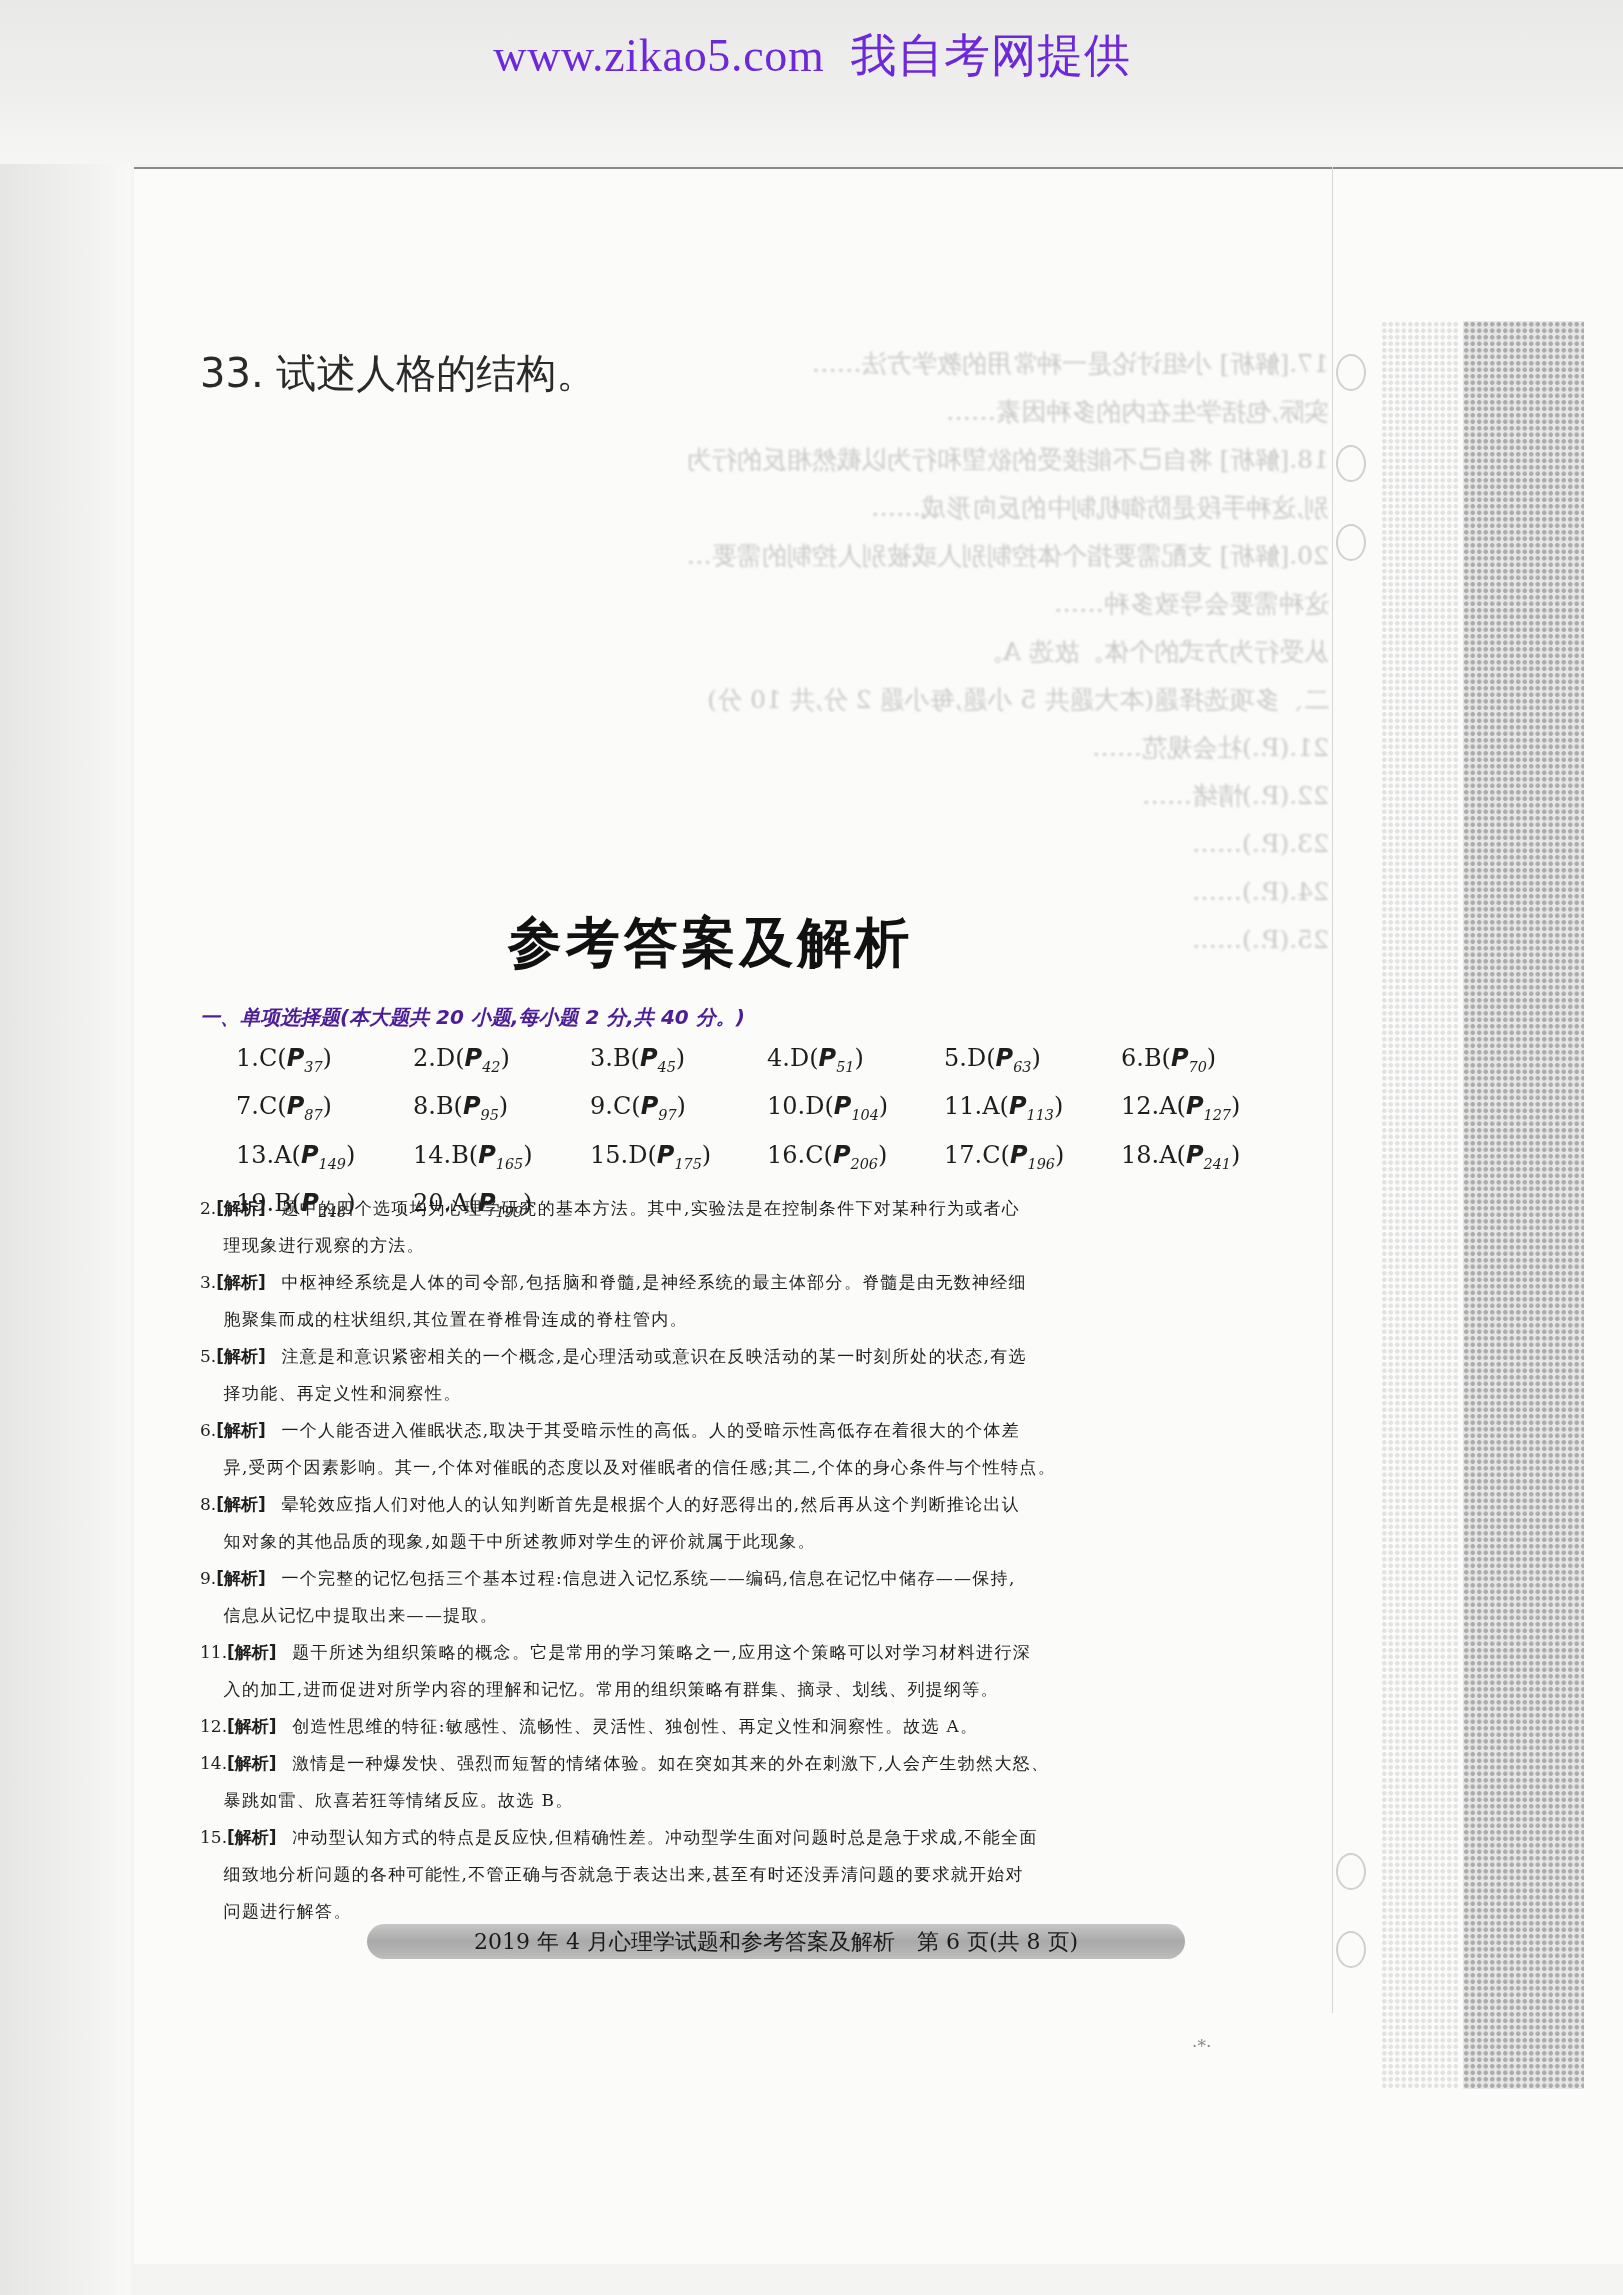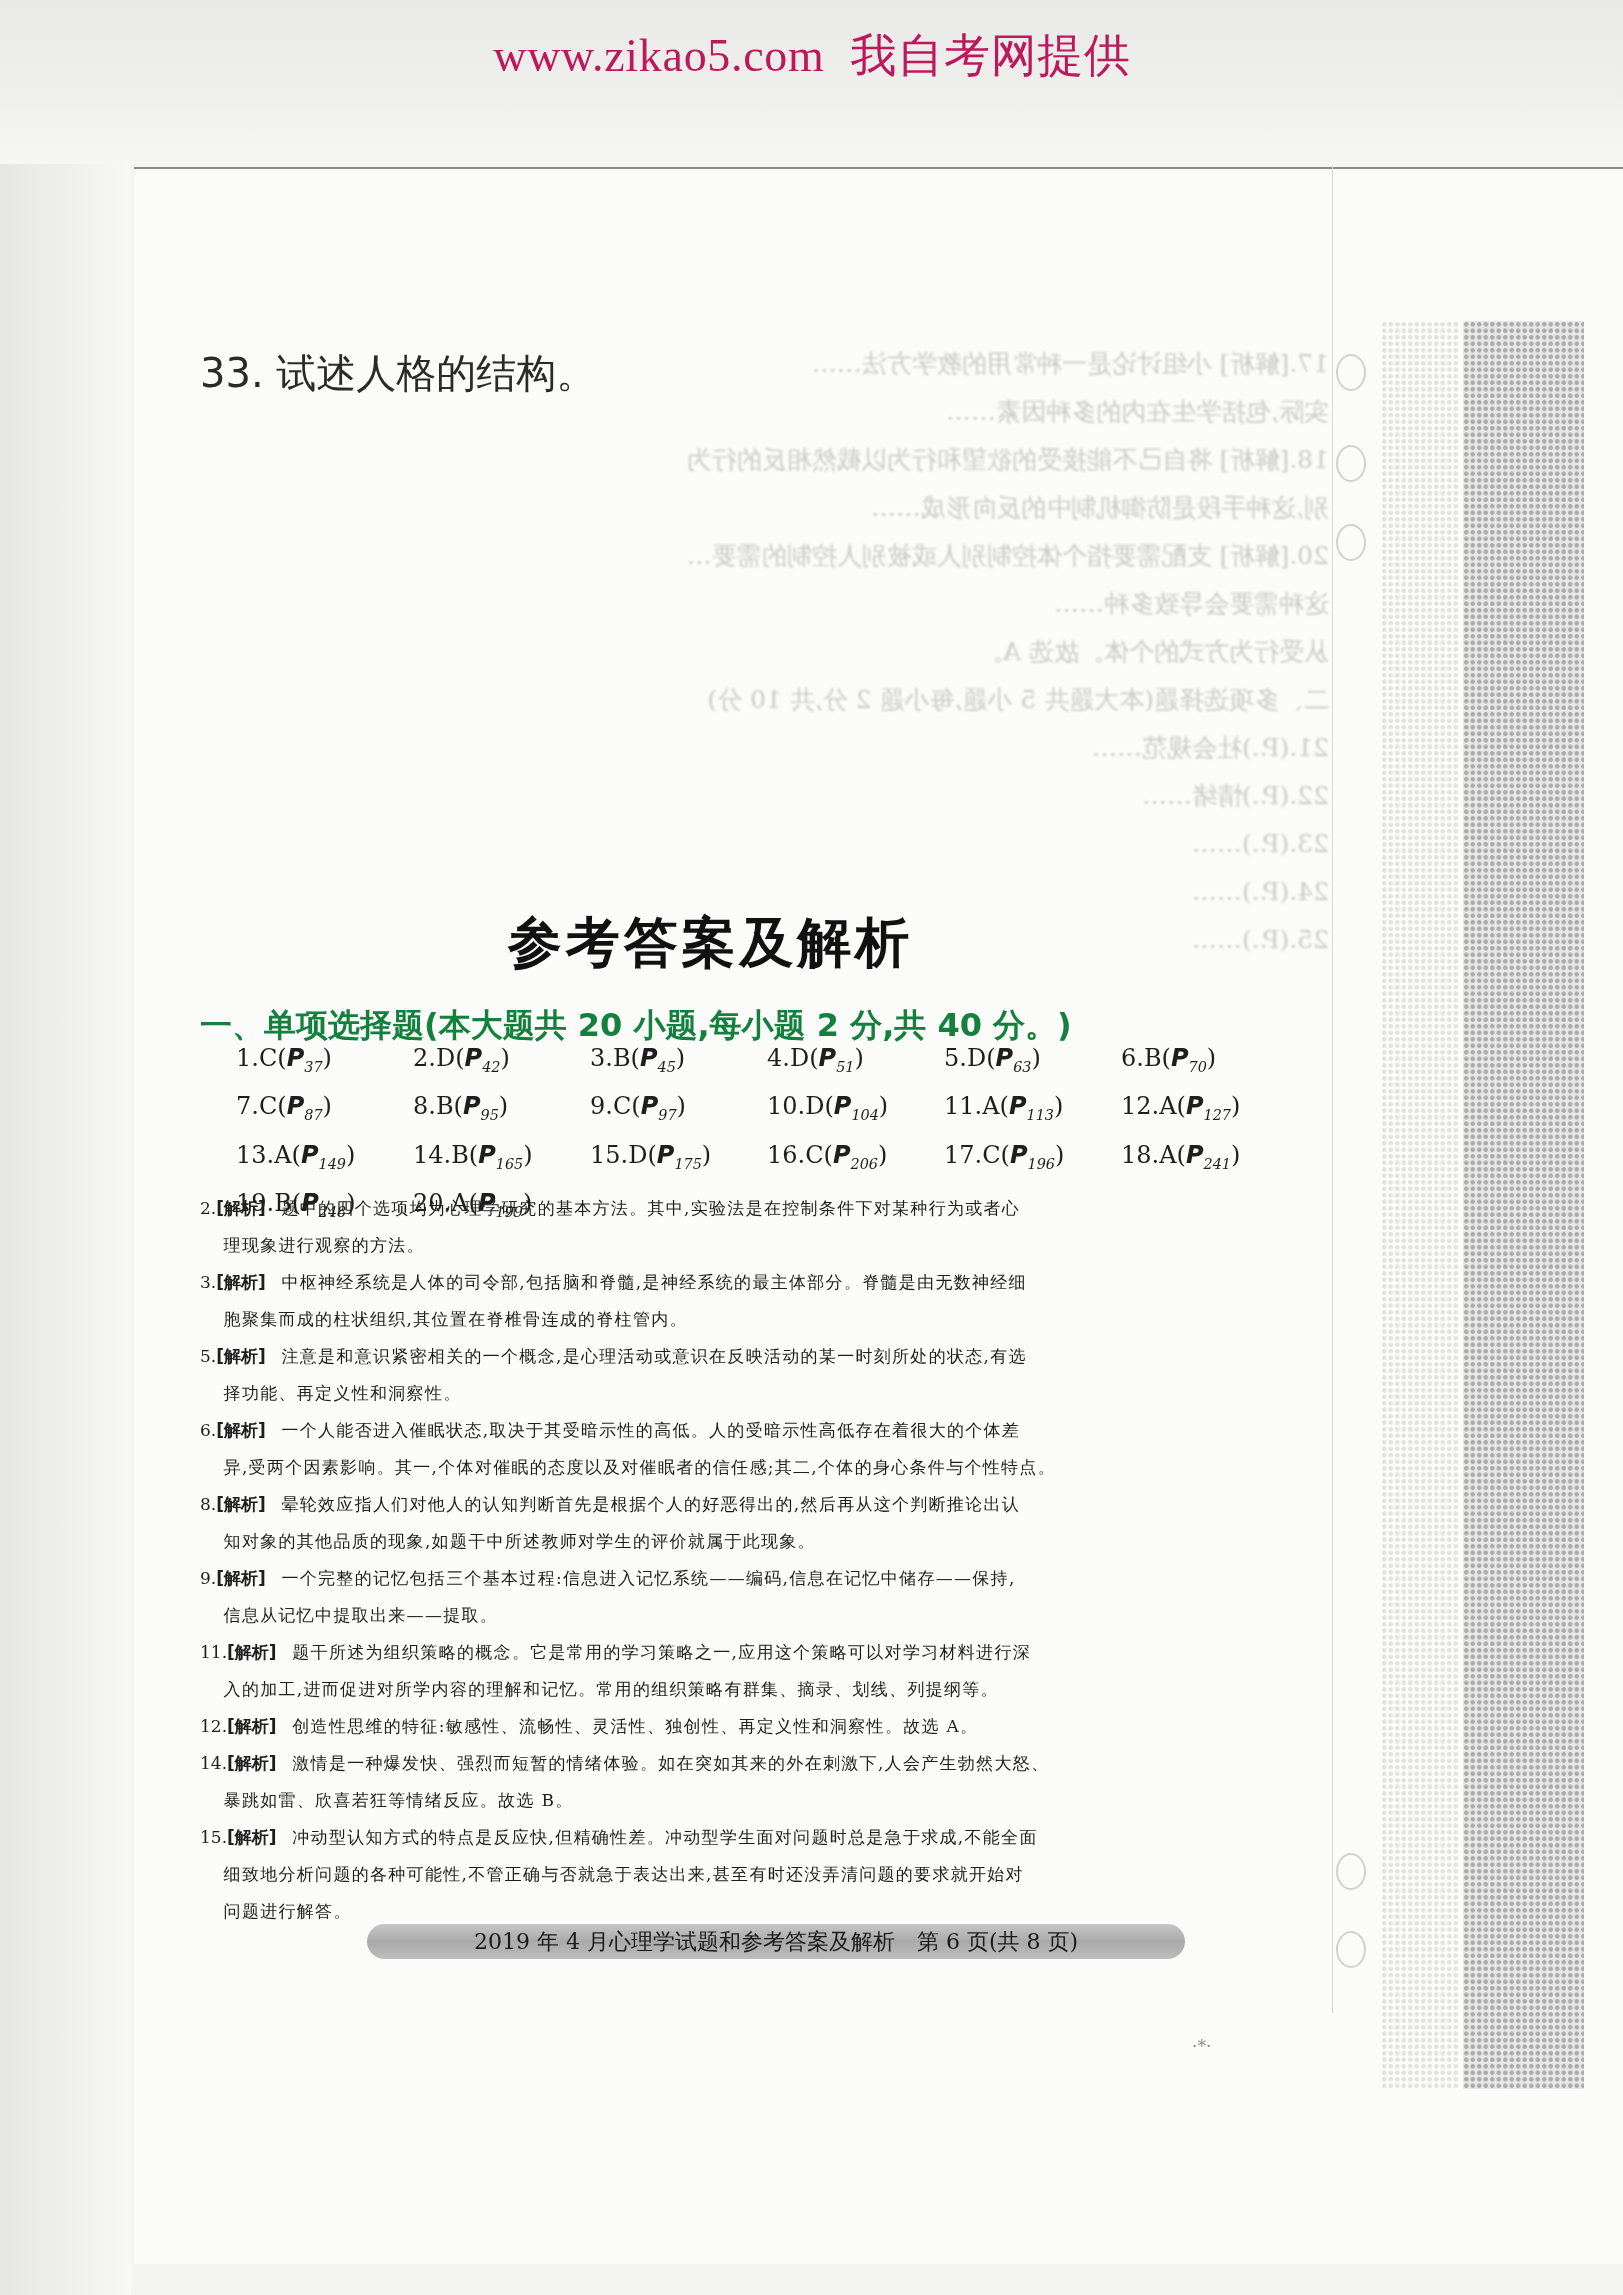--- a/index.html
+++ b/index.html
@@ -12,21 +12,21 @@
     .scan-top {
       position: absolute; left: 0; top: 0; width: 1624px; height: 164px;
       background: linear-gradient(180deg, #e9e9e7 0%, #efefed 60%, #f6f6f4 100%);
     }
     .scan-left {
       position: absolute; left: 0; top: 164px; width: 131px; height: 2132px;
       background: linear-gradient(90deg, #e6e6e4 0%, #f2f2f0 70%, #f8f8f6 100%);
     }
     .watermark {
       position: absolute; left: 0; width: 1624px; top: 25px; text-align: center;
-      font-size: 46px; letter-spacing: 0.7px; color: #be185d;
+      font-size: 46px; letter-spacing: 0.7px; color: #6d28d9;
       font-family: "Liberation Serif", "DejaVu Serif", serif;
     }
     .watermark .site { margin-right: 26px; }
     .page {
       position: absolute; left: 134px; top: 167px; width: 1509px; height: 2095px;
       background: #fbfbfa;
       border-top: 2.6px solid #8a8a8a;
     }
     .page-rule {
       position: absolute; left: 1332px; top: 167px; width: 1.3px; height: 1846px;
@@ -57,22 +57,23 @@
       position: absolute; left: 200px; top: 346px; width: 1146px;
     }
     .q33 { font-size: 40px; margin: 0 0 0 0; font-family: "DejaVu Sans", sans-serif; color: #2a2a2a; }
     .title {
       position: absolute; left: 200px; top: 907px; width: 1021px; text-align: center;
       font-size: 54px; font-weight: bold; letter-spacing: 3.9px; color: #111;
       font-family: "DejaVu Sans", "Liberation Sans", sans-serif;
     }
     .section-head {
       position: absolute; left: 200px; top: 1004px;
-      font-size: 32px; font-weight: bold; color: #15803d;
+      font-size: 20px; font-weight: bold; color: #4c1d95;
       font-family: "DejaVu Sans", "Liberation Sans", sans-serif;
+      font-style: italic;
     }
     .answers {
       position: absolute; left: 200px; top: 1040px; width: 1152px;
       display: grid; grid-template-columns: repeat(6, 177px); row-gap: 2.6px;
       font-size: 24px; line-height: 37px;
     }
     .answers .ans { white-space: nowrap; margin-left: 36px; }
     .answers .pg { font-family: "DejaVu Sans", sans-serif; font-style: italic; font-weight: bold; }
     .answers sub { font-size: 14.4px; font-style: italic; }
     .analyses {

